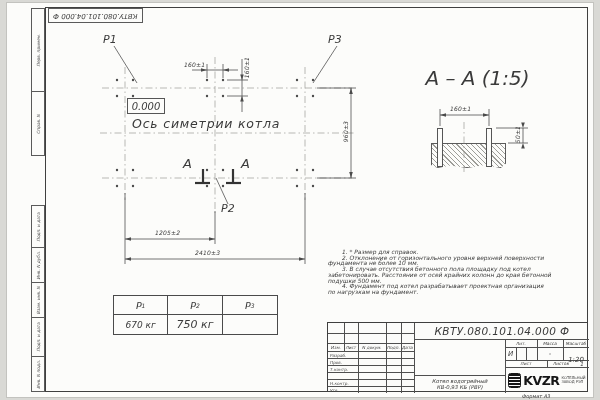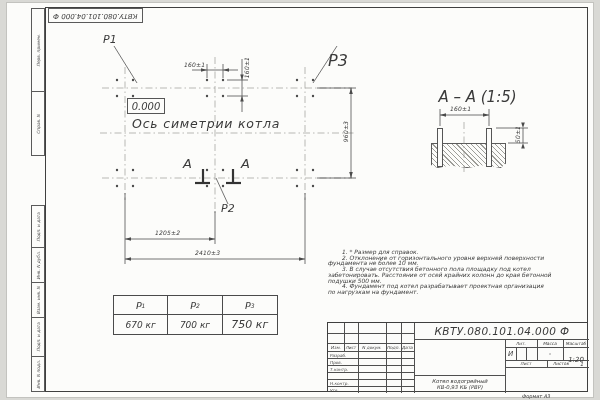--- a/index.html
+++ b/index.html
@@ -145,34 +145,34 @@
     </g>
     <g stroke="#333" stroke-width="2.2">
       <line x1="203" y1="169" x2="203" y2="184"></line>
         <line x1="195" y1="183" x2="210" y2="183"></line>
       <line x1="233" y1="169" x2="233" y2="184"></line>
         <line x1="226" y1="183" x2="241" y2="183"></line>
     </g>
   </svg>
 
   <div class="txt" style="left:103px;top:33px;font-size:11px">P1</div>
-  <div class="txt" style="left:328px;top:51px;font-size:16px">P3</div>
+  <div class="txt" style="left:328px;top:33px;font-size:11px">P3</div>
   <div class="txt" style="left:221px;top:202px;font-size:11px">P2</div>
   <div class="cell" style="left:127px;top:98px;width:38px;height:16px;border:1px solid #555;font-size:10px">0.000</div>
   <div class="txt" style="left:132px;top:116px;font-size:12.5px;letter-spacing:0.8px">Ось симетрии котла</div>
   <div class="txt" style="left:183px;top:156px;font-size:13px">А</div>
   <div class="txt" style="left:241px;top:156px;font-size:13px">А</div>
 
   <div class="txt dim" style="left:184px;top:61px">160±1</div>
   <div class="txt dim rot" style="left:234px;top:64px;width:24px">160±1</div>
   <div class="txt dim rot" style="left:333px;top:128px;width:24px">960±3</div>
   <div class="txt dim" style="left:155px;top:229px">1205±2</div>
   <div class="txt dim" style="left:195px;top:249px">2410±3</div>
 
-  <div class="cell" style="left:405px;top:88px;width:145px;height:18px;font-size:15px">А – А (1:5)</div>
+  <div class="cell" style="left:405px;top:69px;width:145px;height:18px;font-size:20px">А – А (1:5)</div>
   <div class="txt dim" style="left:450px;top:105px">160±1</div>
   <div class="txt dim rot" style="left:505px;top:131px;width:24px">50±1</div>
 
   <div style="position:absolute;left:328px;top:250px">
     <div class="nl ni">1. * Размер для справок.</div>
     <div class="nl ni">2. Отклонение от горизонтального уровня верхней поверхности</div>
     <div class="nl">фундамента не более 10 мм.</div>
     <div class="nl ni">3. В случае отсутствия бетонного пола площадку под котел</div>
     <div class="nl">забетонировать. Расстояние от осей крайних колонн до края бетонной</div>
     <div class="nl">подушки 500 мм.</div>
@@ -187,21 +187,20 @@
       </div>
     <div class="tc" style="font-size:9.5px">
         <span>P</span>
         <sub style="font-size:6px">2</sub>
       </div>
     <div class="tc" style="font-size:9.5px">
         <span>P</span>
         <sub style="font-size:6px">3</sub>
       </div>
     <div class="tc" style="font-size:9px">670 кг</div>
-    <div class="tc" style="font-size:9px">700 кг</div>
     <div class="tc" style="font-size:11px">750 кг</div>
   </div>
 
   <div id="tblock">
 
     <div class="vl" style="left:86px;top:0;width:1px;height:70px"></div>
     <div class="hl" style="left:86px;top:16px;width:175px;height:1px"></div>
     <div class="vl" style="left:177px;top:16px;width:1px;height:54px"></div>
     <div class="vl" style="left:16px;top:0;width:1px;height:28px"></div>
     <div class="vl" style="left:30px;top:0;width:1px;height:70px"></div>
@@ -248,16 +247,24 @@
     <div class="cell" style="left:209px;top:16px;width:26px;height:8px;font-size:4.3px">Масса</div>
     <div class="cell" style="left:235px;top:16px;width:26px;height:8px;font-size:4.3px">Масштаб</div>
     <div class="cell" style="left:177px;top:24px;width:11px;height:13px;font-size:7px">И</div>
     <div class="cell" style="left:209px;top:24px;width:26px;height:13px;font-size:7px">-</div>
     <div class="cell" style="left:235px;top:30px;width:26px;height:13px;font-size:7px">1:20</div>
 
     <div class="cell" style="left:177px;top:37px;width:42px;height:7px;font-size:4.3px">Лист</div>
     <div class="cell" style="left:219px;top:37px;width:28px;height:7px;font-size:4.3px">Листов</div>
     <div class="cell" style="left:247px;top:37px;width:14px;height:7px;font-size:5.5px">1</div>
 
+    <div style="position:absolute;left:177px;top:44px;width:84px;height:26px;display:flex;align-items:center;justify-content:center;gap:2px">
+      <div id="logoicon"></div>
+      <div style="font-weight:700;font-size:12.5px;letter-spacing:-0.5px;color:#161616">KVZR</div>
+      <div style="display:flex;flex-direction:column;line-height:4.4px">
+        <span style="font-size:3.7px;color:#333">КОТЕЛЬНЫЙ</span>
+        <span style="font-size:3.7px;color:#333">ЗАВОД РЭП</span>
+      </div>
+    </div>
   </div>
 
   <div class="txt" style="left:522px;top:392.5px;font-size:5px">Формат А3</div>
 </div>
 
 </body></html>

